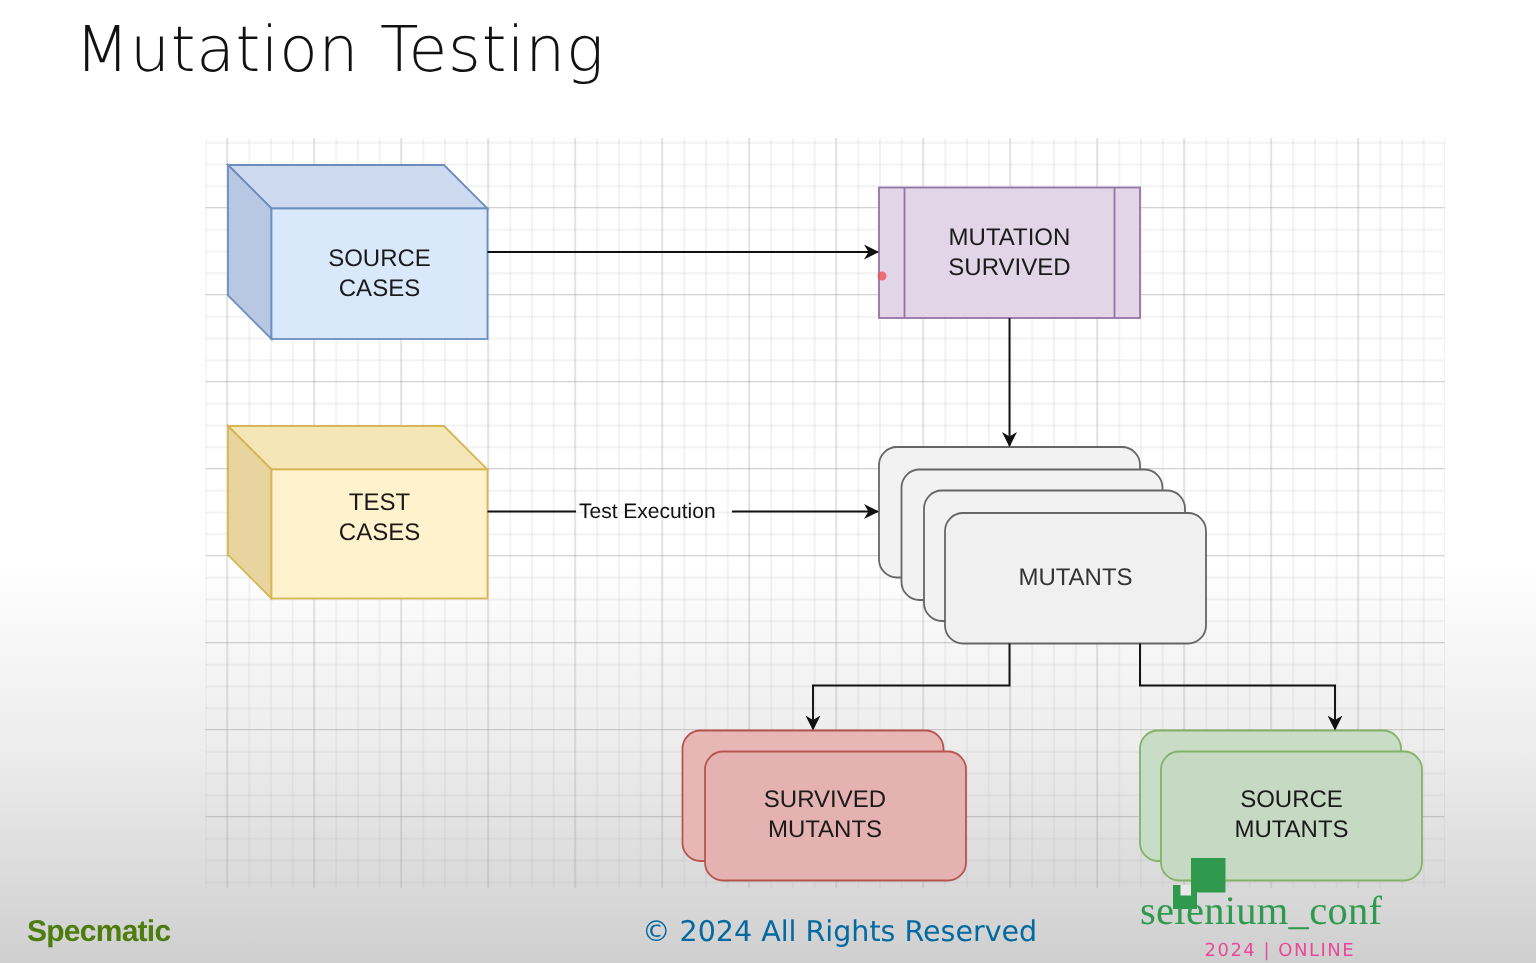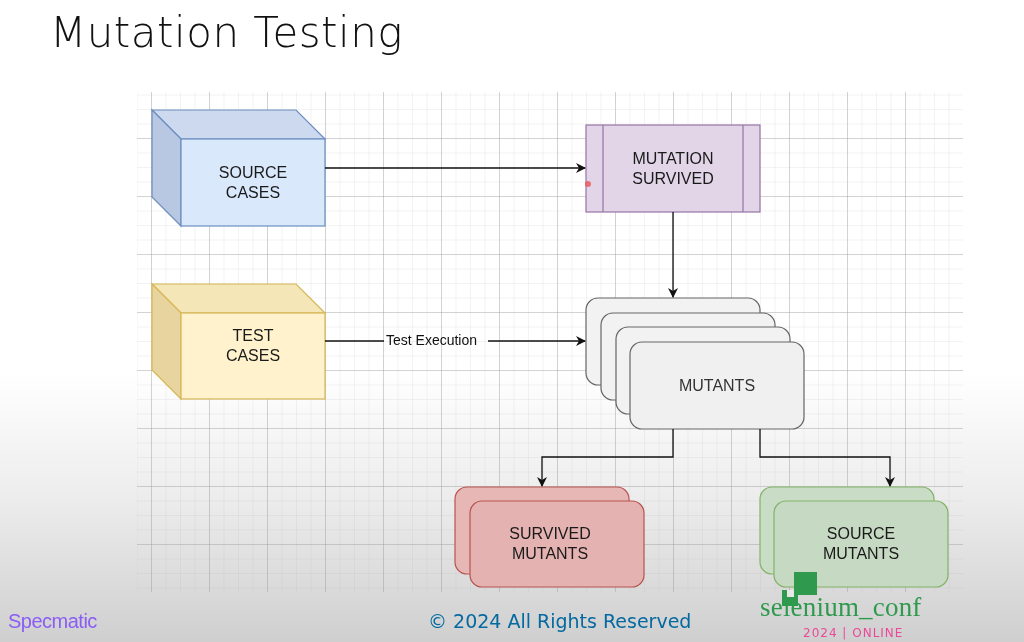--- a/index.html
+++ b/index.html
@@ -25,22 +25,22 @@
   }
   svg.diagram { position:absolute; left:0; top:0; }
   .node-label {
     position:absolute; text-align:center; font-size:16px; color:#1a1a1a;
     line-height:20px; display:flex; align-items:center; justify-content:center;
   }
   .edge-label {
     position:absolute; font-size:14px; color:#111; background:transparent;
   }
   .specmatic {
-    position:absolute; left:8px; top:610px; font-size:20px; font-weight:normal;
-    color:#8b5cf6; letter-spacing:-0.5px;
+    position:absolute; left:18px; top:610px; font-size:20px; font-weight:bold;
+    color:#4d7c0f; letter-spacing:-0.5px;
   }
   .copyright {
     position:absolute; left:428px; top:610px; font-size:19px; color:#0369a1;
     font-family:"DejaVu Sans", sans-serif;
   }
   .conf-name {
     position:absolute; left:760px; top:592px; font-size:27px; color:#2f9a4e;
     font-family:Liberation Serif, serif; letter-spacing:0.2px;
   }
   .conf-sub {

